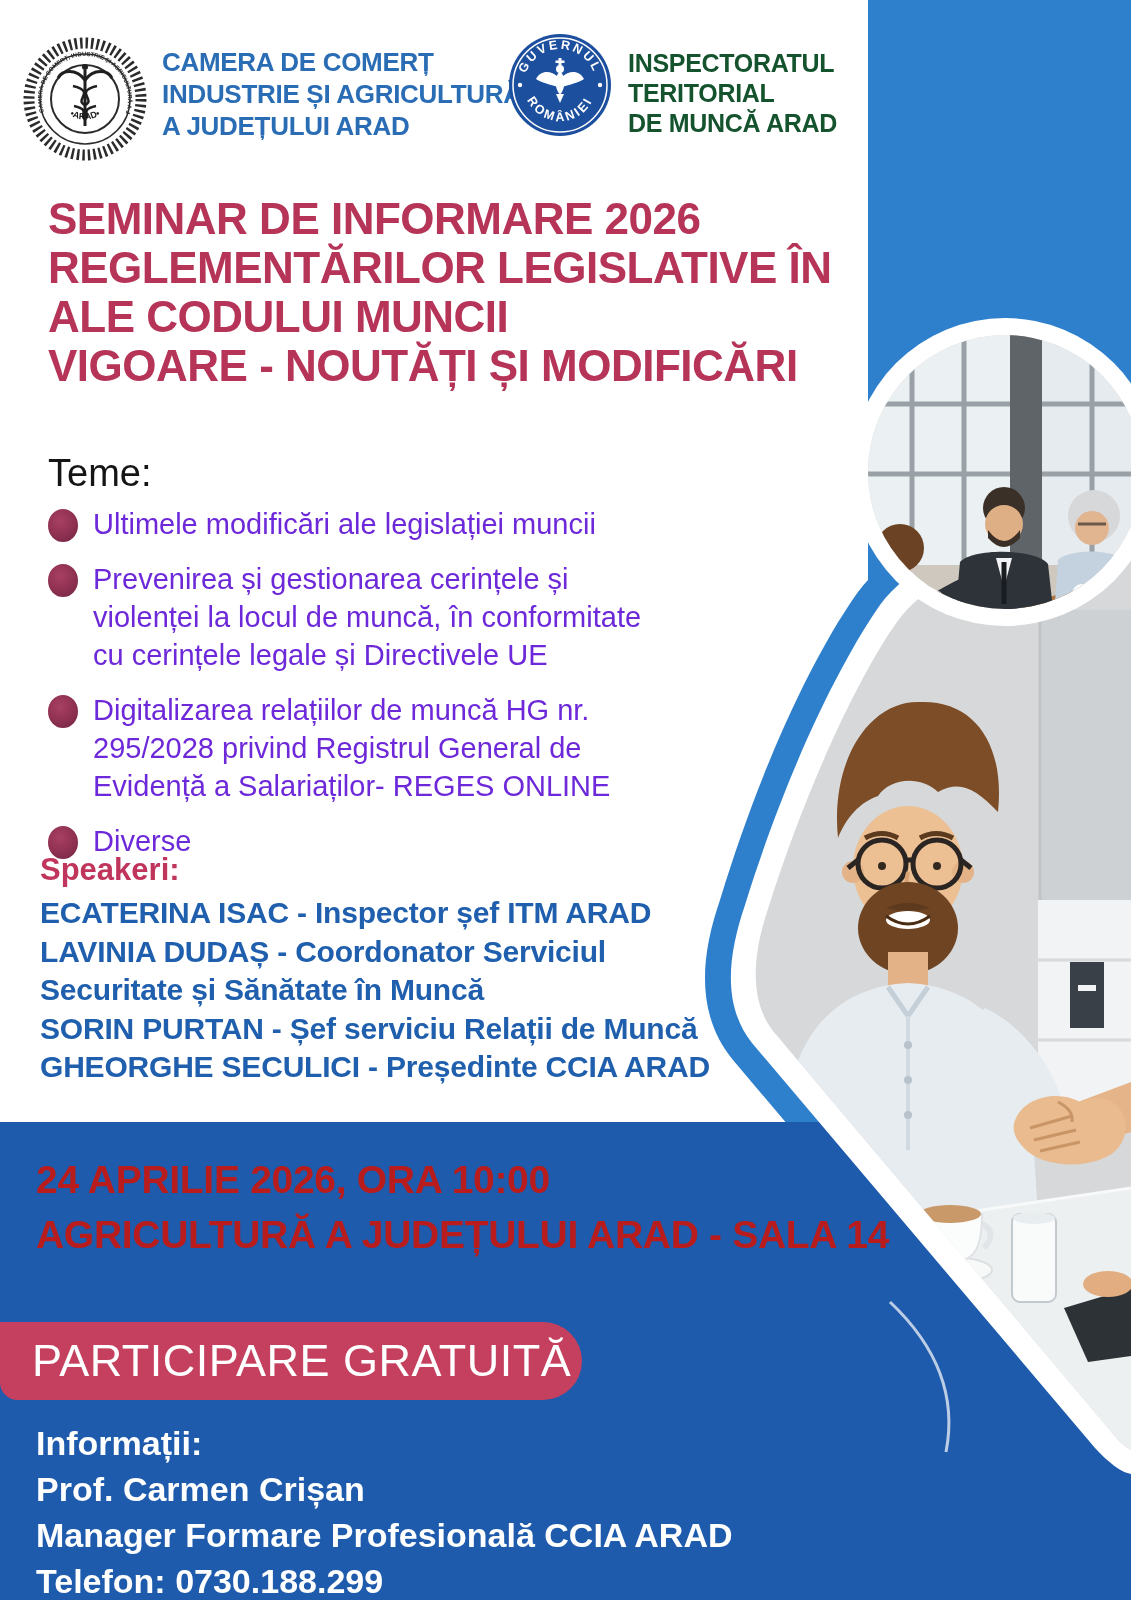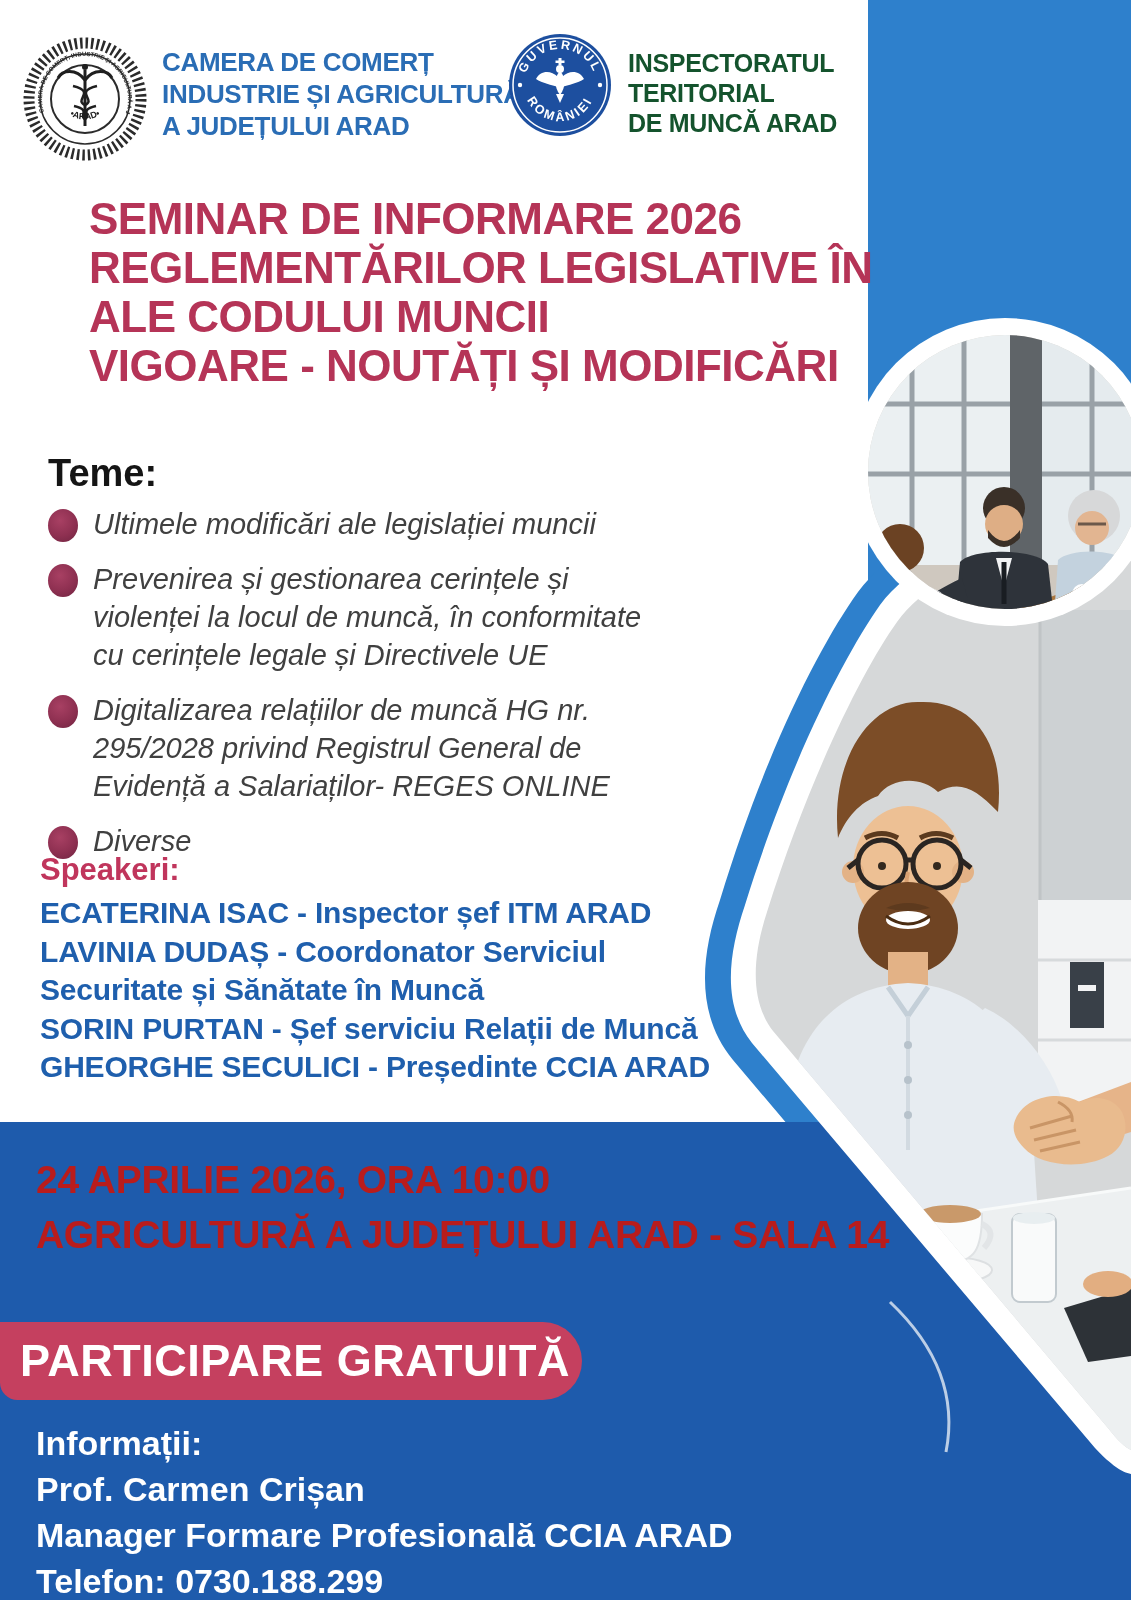--- a/index.html
+++ b/index.html
@@ -10,38 +10,38 @@
   #art{position:absolute;left:0;top:0;z-index:1;}
   .layer{position:absolute;z-index:2;}
 
   
   .logo1{left:22px;top:36px;width:126px;height:126px;}
   .org1{left:162px;top:46px;color:#2a6db5;font-weight:bold;font-size:26px;line-height:32px;letter-spacing:-0.3px;}
   .logo2{left:508px;top:33px;width:104px;height:104px;}
   .org2{left:628px;top:48px;color:#14532d;font-weight:bold;font-size:25px;line-height:30px;letter-spacing:-0.3px;}
 
   
-  .title{left:48px;top:194px;color:#b53457;font-weight:bold;font-size:44px;line-height:49px;letter-spacing:-0.5px;margin-left:41px;}
-
-  
-  .teme-h{left:48px;top:452px;color:#151515;font-weight:bold;font-size:38px;}
+  .title{left:48px;top:194px;color:#b53457;font-weight:bold;font-size:44px;line-height:49px;letter-spacing:-0.5px;}
+
+  
+  .teme-h{left:48px;top:452px;color:#151515;font-weight:normal;font-size:38px;}
   .themes{left:48px;top:505px;width:740px;}
   .titem{display:flex;align-items:flex-start;margin-bottom:17px;}
   .dot{flex:0 0 auto;width:30px;height:33px;margin-top:4px;margin-right:15px;border-radius:50%;
        background:radial-gradient(circle at 40% 35%, #a84063 0%, #8e3051 55%, #6f2440 100%);}
-  .tlines{color:#404040;font-size:29px;line-height:38px;font-style:italic;}
+  .tlines{color:#6d28d9;font-size:29px;line-height:38px;}
 
   
   .spk-h{left:40px;top:852px;color:#c0355c;font-weight:bold;font-size:31px;}
   .spk{left:40px;top:894px;color:#1f5fad;font-weight:bold;font-size:30px;line-height:38.5px;letter-spacing:-0.2px;}
 
   
   .event{left:36px;top:1152px;color:#b91c1c;font-weight:bold;font-size:39px;line-height:55px;letter-spacing:-0.3px;}
   .badge{left:0;top:1322px;height:78px;width:582px;background:#c5405f;border-radius:0 40px 40px 18px;}
-  .badge span{display:block;line-height:78px;padding-left:20px;color:#ffffff;font-weight:bold;font-size:45px;letter-spacing:0.5px;}
+  .badge span{display:block;line-height:78px;padding-left:32px;color:#ffffff;font-weight:normal;font-size:45px;letter-spacing:0.5px;}
   .contact{left:36px;top:1420px;color:#ffffff;font-weight:bold;font-size:34px;line-height:46px;}
 </style>
 </head>
 <body>
 
 <div class="page">
 
   <svg id="art" width="1131" height="1600" viewBox="0 0 1131 1600">
     <defs>
       <clipPath id="clipCircle">

